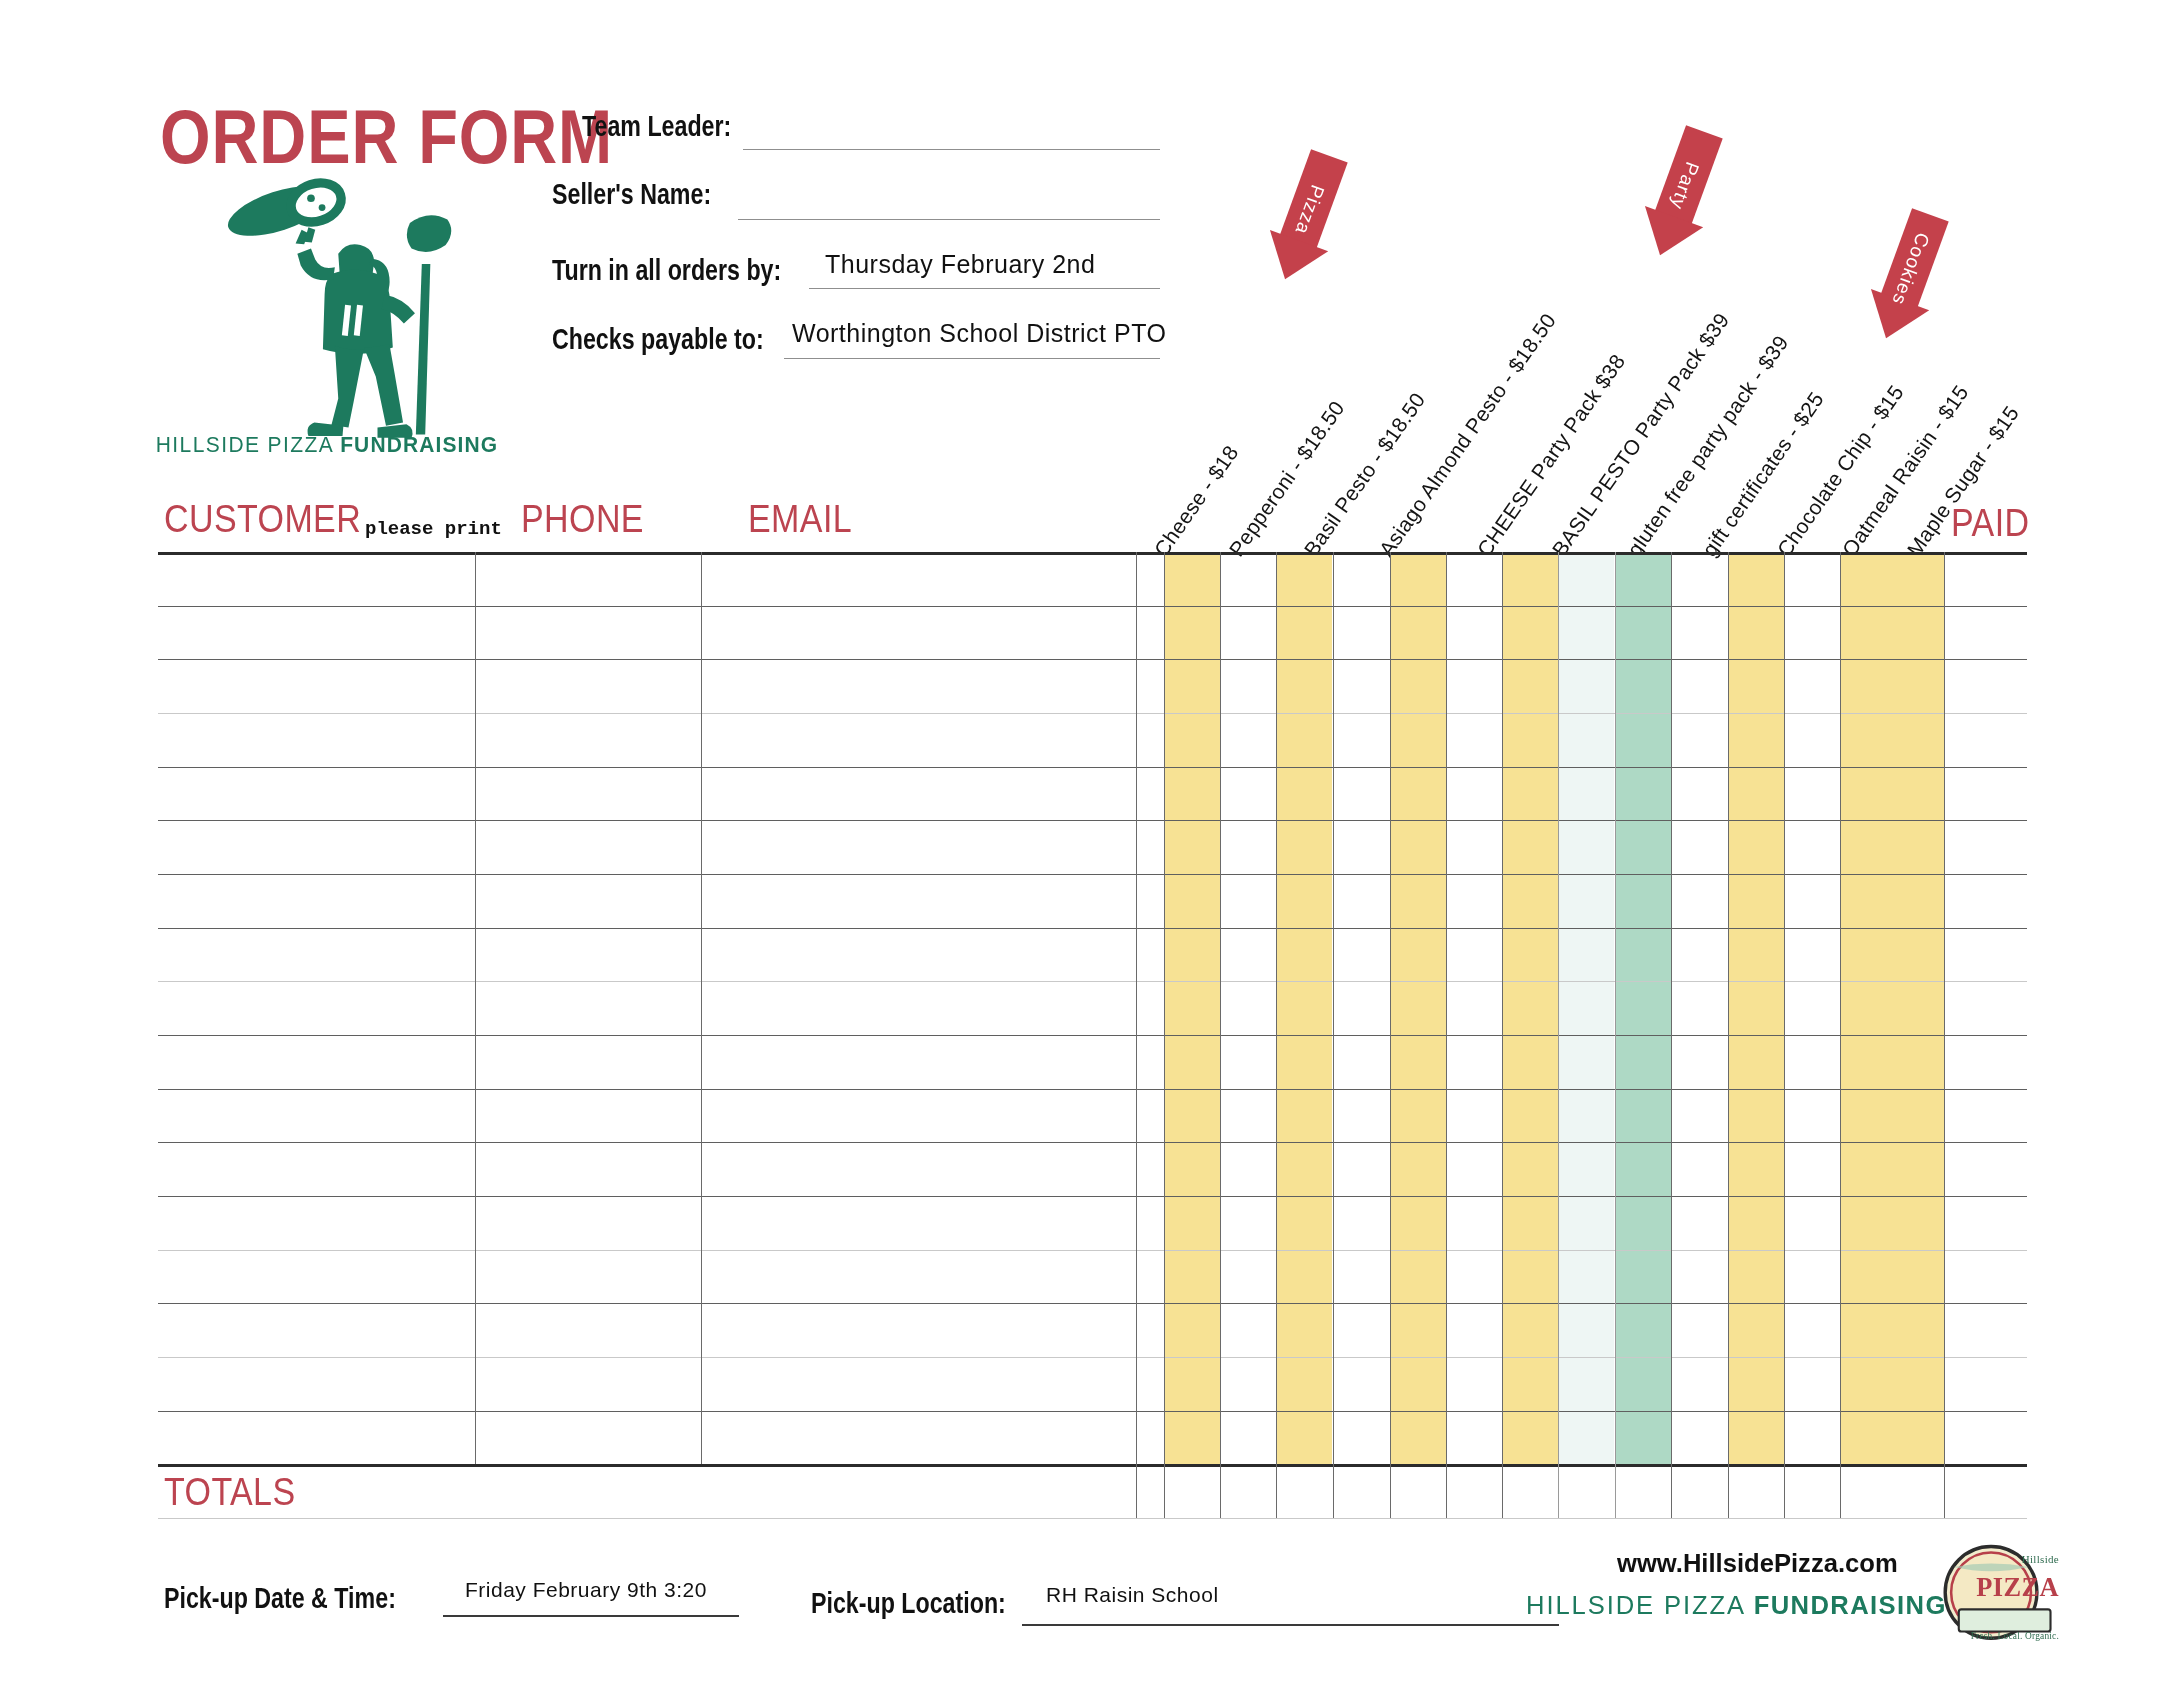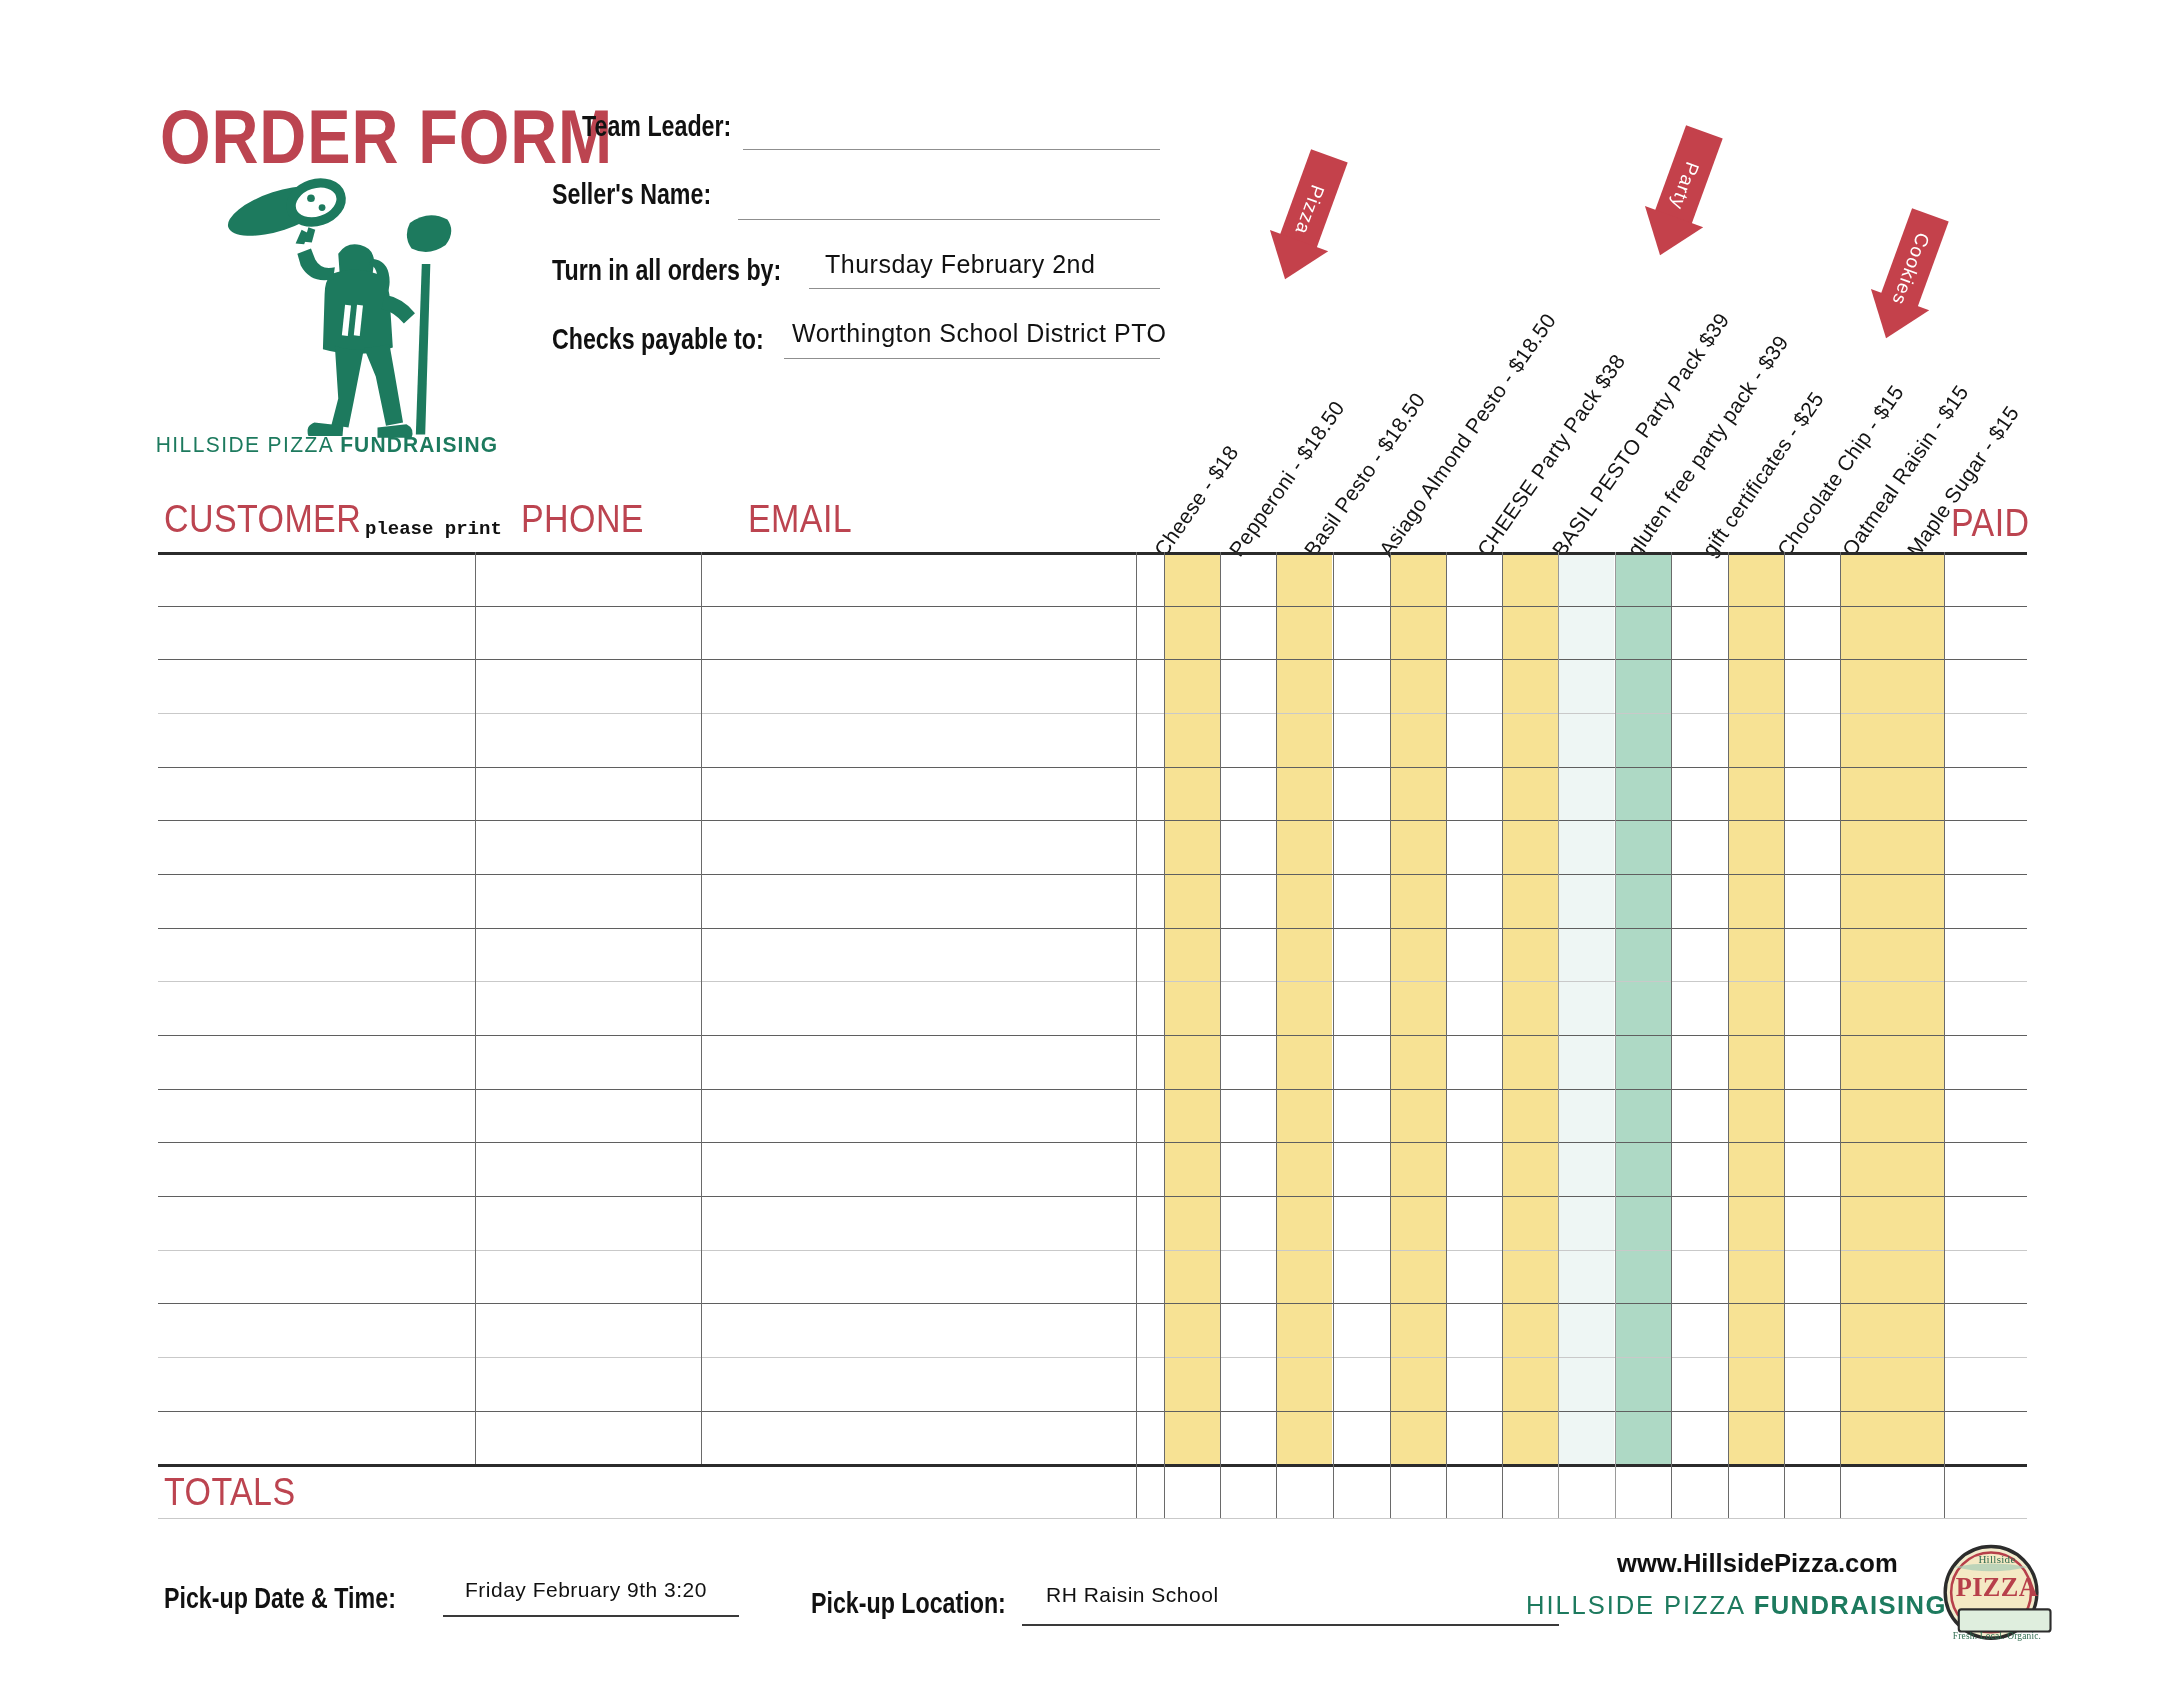--- a/index.html
+++ b/index.html
@@ -236,21 +236,21 @@
   .foot-brand b { font-weight: bold; letter-spacing: 1.4px; }
 
   .badge {
     position: absolute;
     width: 124px;
     height: 109px;
   }
   .badge-txt {
     position: absolute;
     width: 100%;
-    text-align: center;
+    text-align: right;
     font-family: "Liberation Serif", serif;
   }
 </style>
 </head>
 <body>
 
 <div id="page">
 
   <div class="order-title">ORDER FORM</div>
 

